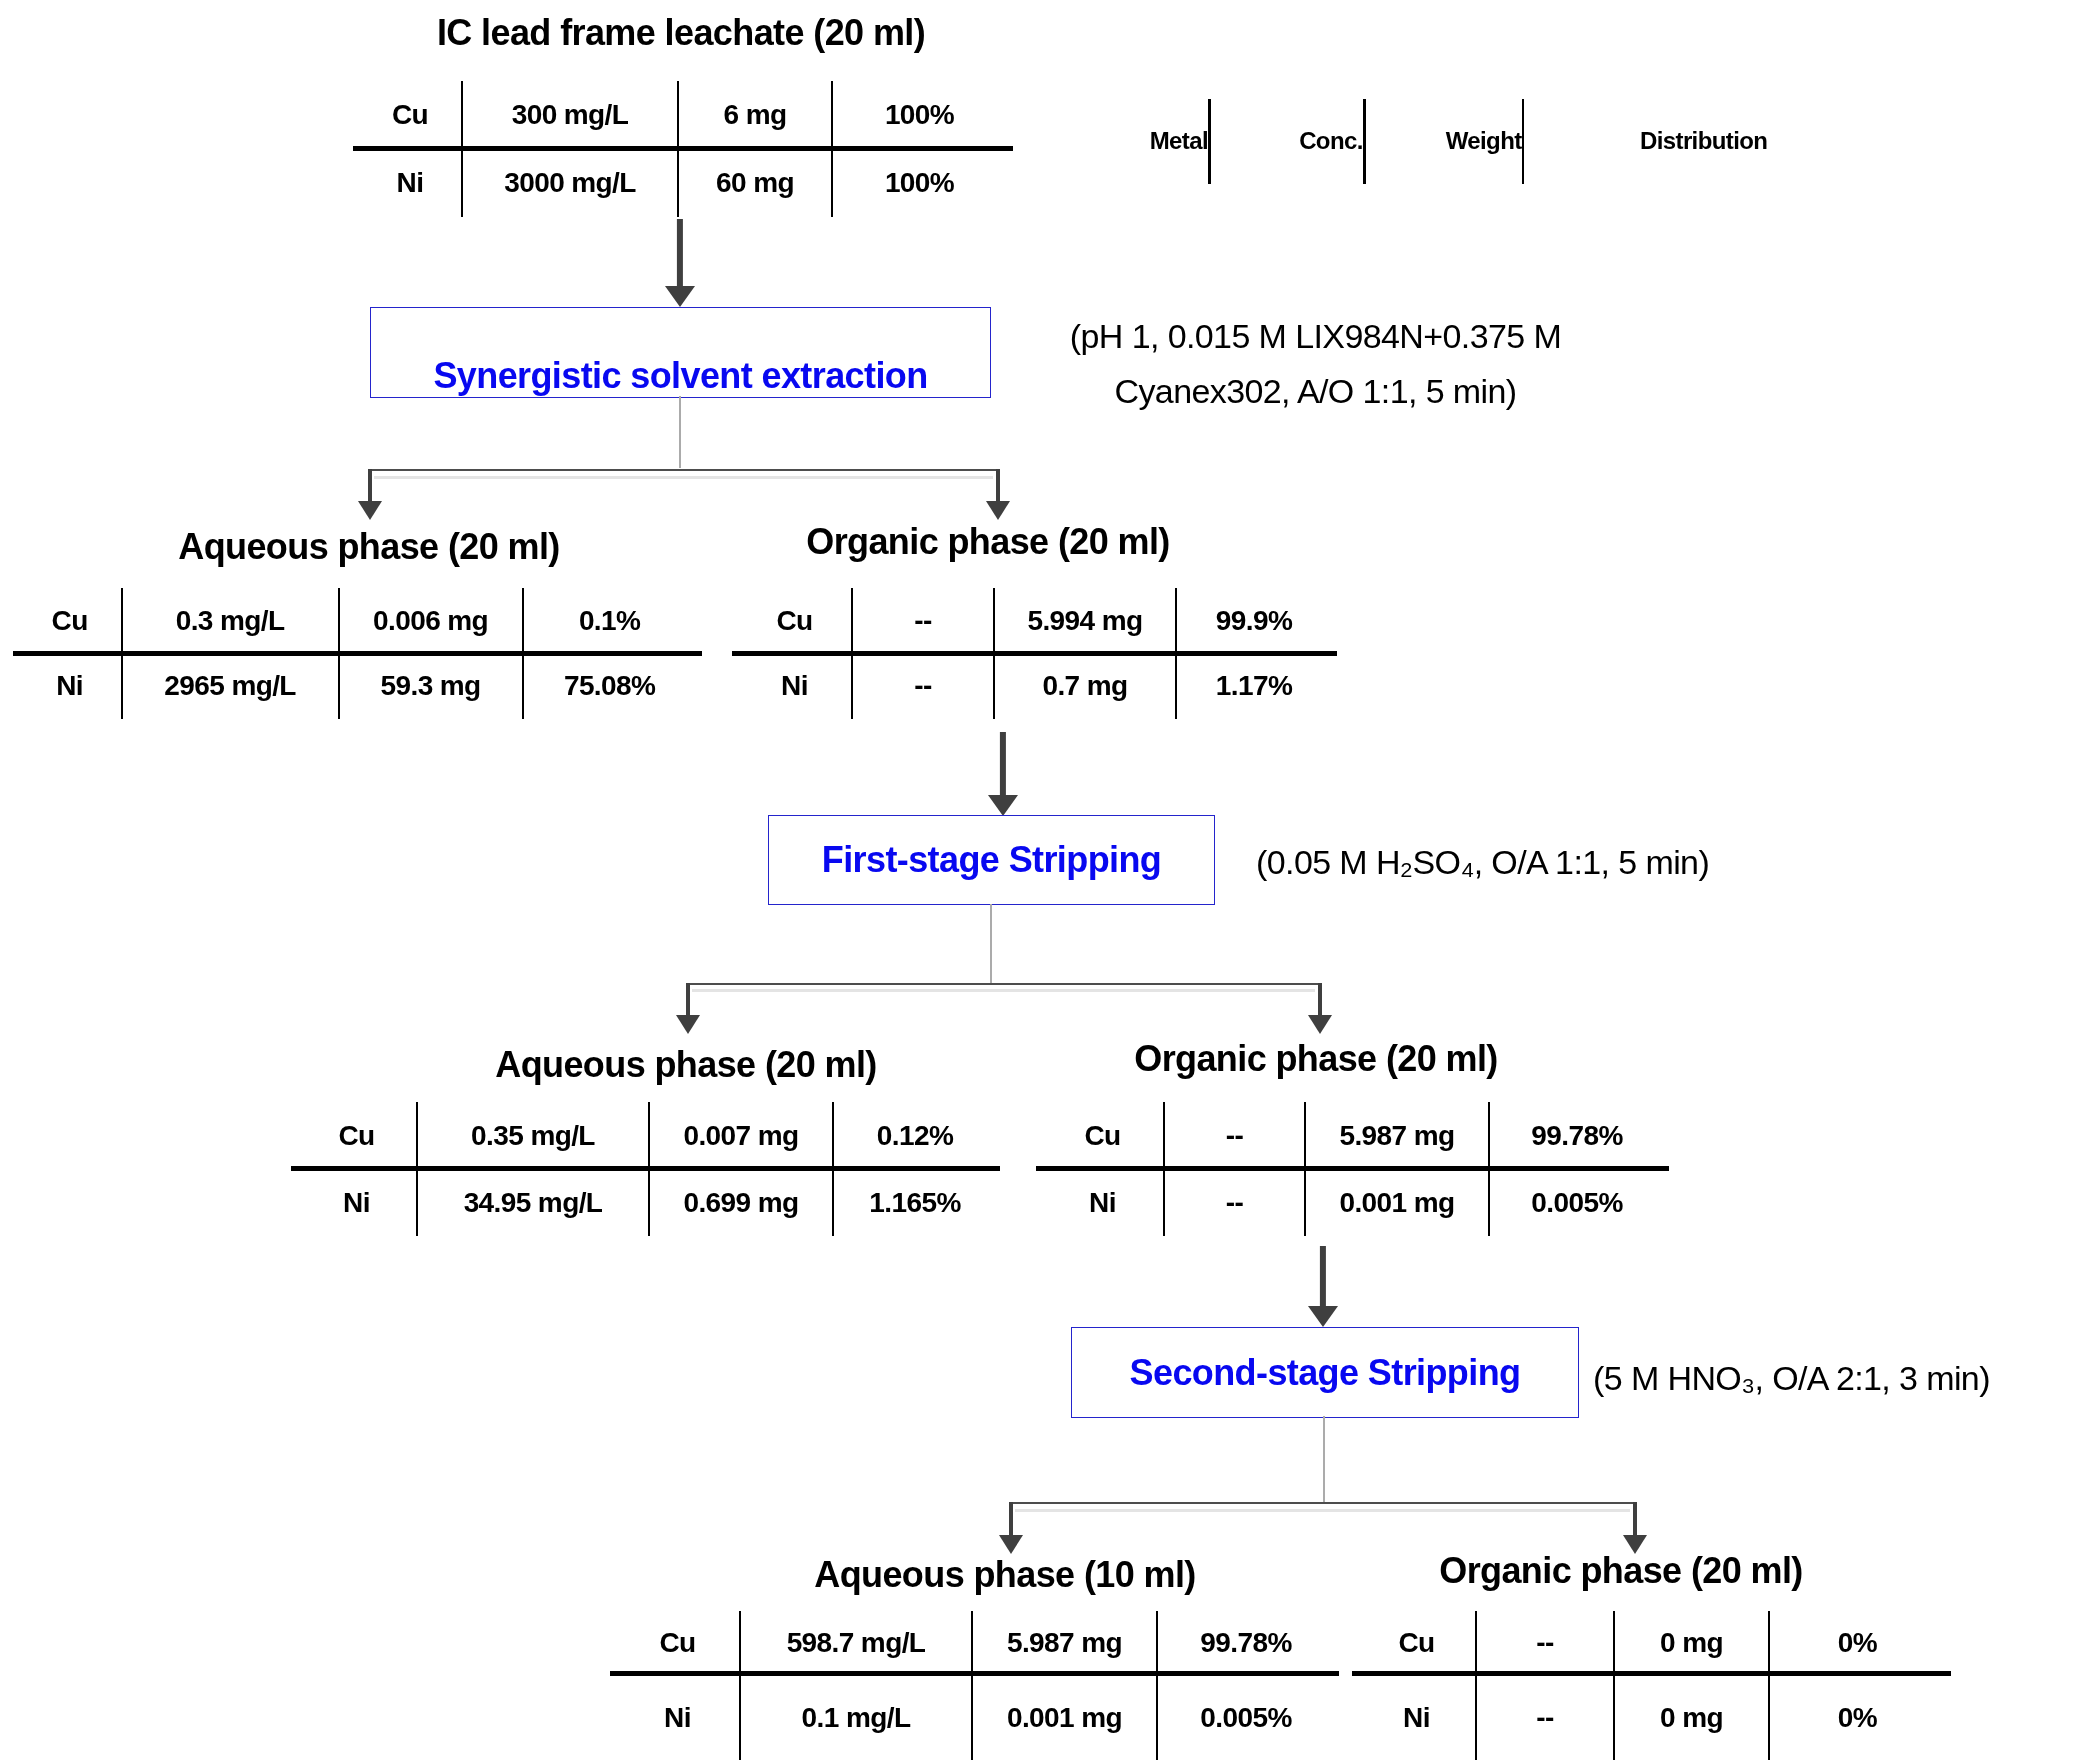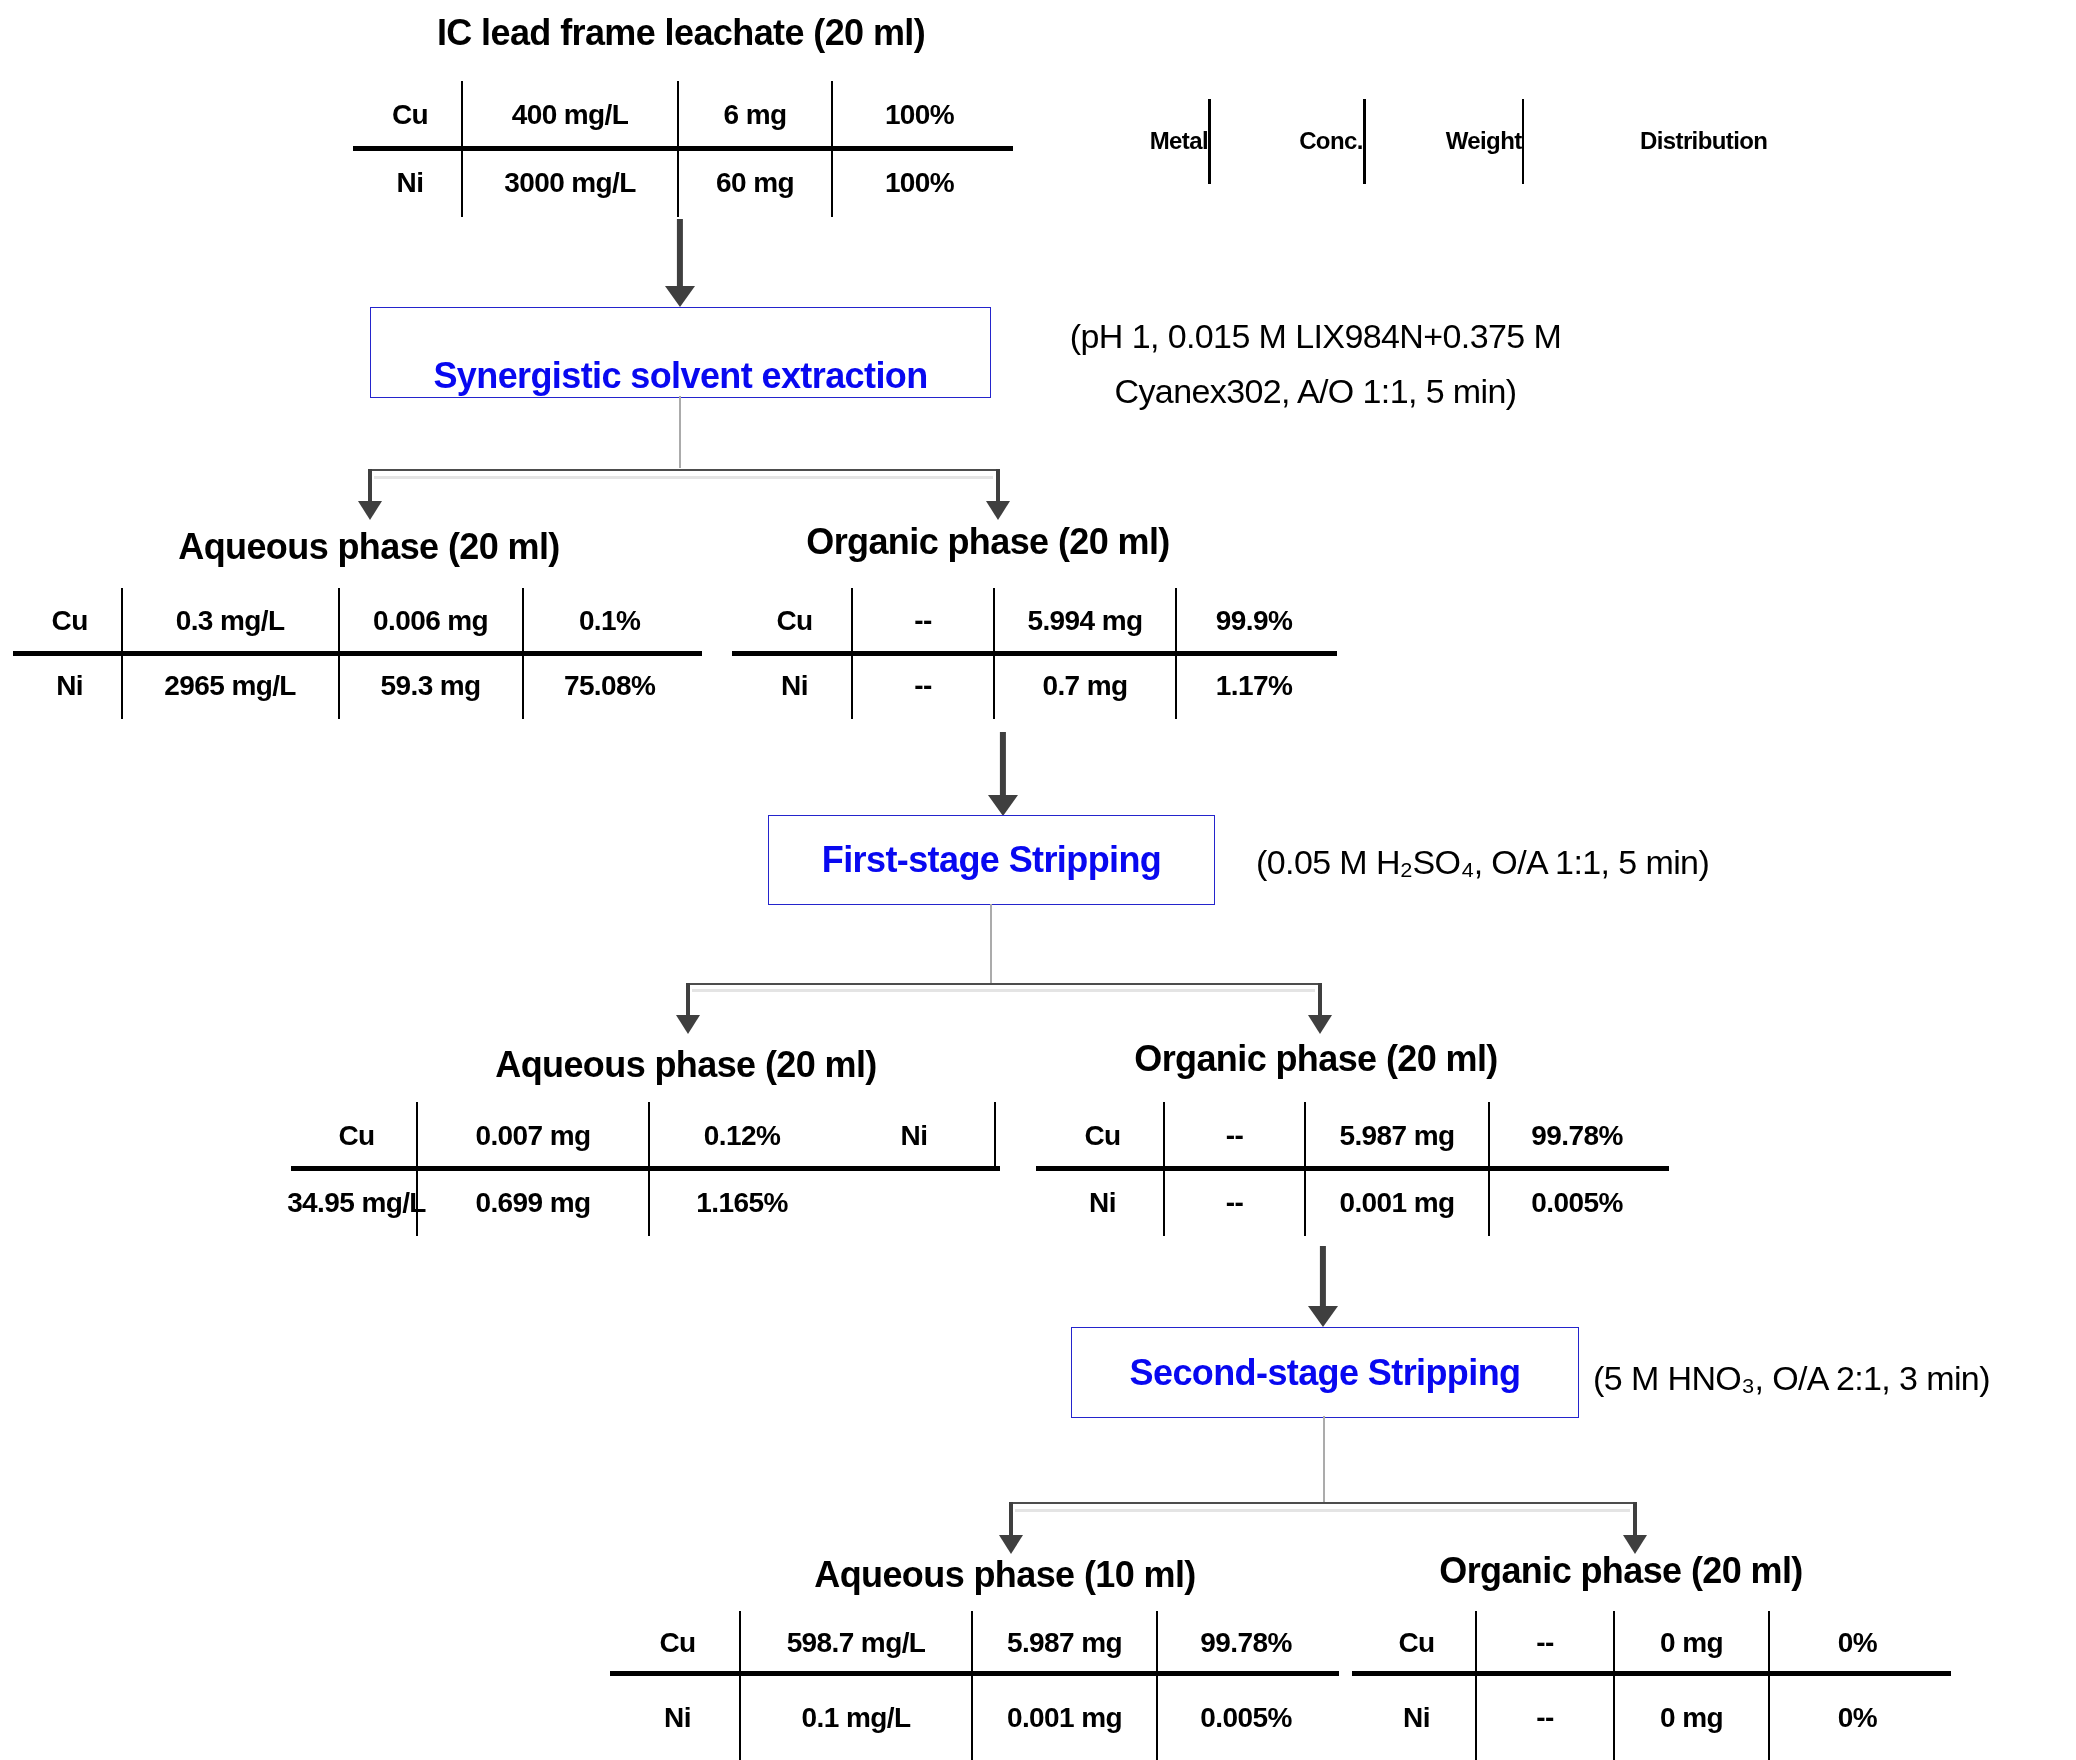--- a/index.html
+++ b/index.html
@@ -37,21 +37,21 @@
 </style>
 </head>
 <body>
 
 <div id="stage">
 
   <div class="abs title ctr" style="left:342px;top:12.4px;width:678px;">IC lead frame leachate (20 ml)</div>
 
   <div class="mtable" style="left:359px;top:81px;width:648px;height:136px;grid-template-columns:104px 216px 154px 173px;grid-template-rows:1fr 1fr;">
     <div class="cell bR">Cu</div>
-    <div class="cell bR">400 mg/L</div>
+    <div class="cell bR">300 mg/L</div>
     <div class="cell bR">6 mg</div>
     <div class="cell">100%</div>
     <div class="cell bR">Ni</div>
     <div class="cell bR">3000 mg/L</div>
     <div class="cell bR">60 mg</div>
     <div class="cell">100%</div>
     <div class="hline"></div>
   </div>
 
   <div class="legend" style="left:1067px;top:96px;height:90px;">
@@ -133,20 +133,21 @@
       <div class="head"></div>
   </div>
   <div class="varrow barrow" style="left:1307px;top:983px;width:25px;height:51px;">
     <div class="shaft"></div>
       <div class="head"></div>
   </div>
 
   <div class="abs title ctr" style="left:432px;top:1044px;width:508px;">Aqueous phase (20 ml)</div>
   <div class="mtable" style="left:297px;top:1102px;width:697px;height:134px;grid-template-columns:121px 232px 184px 162px;grid-template-rows:1fr 1fr;">
     <div class="cell bR">Cu</div>
+    <div class="cell bR">0.35 mg/L</div>
     <div class="cell bR">0.007 mg</div>
     <div class="cell">0.12%</div>
     <div class="cell bR">Ni</div>
     <div class="cell bR">34.95 mg/L</div>
     <div class="cell bR">0.699 mg</div>
     <div class="cell">1.165%</div>
     <div class="hline"></div>
   </div>
 
   <div class="abs title ctr" style="left:1062px;top:1038px;width:508px;">Organic phase (20 ml)</div>

